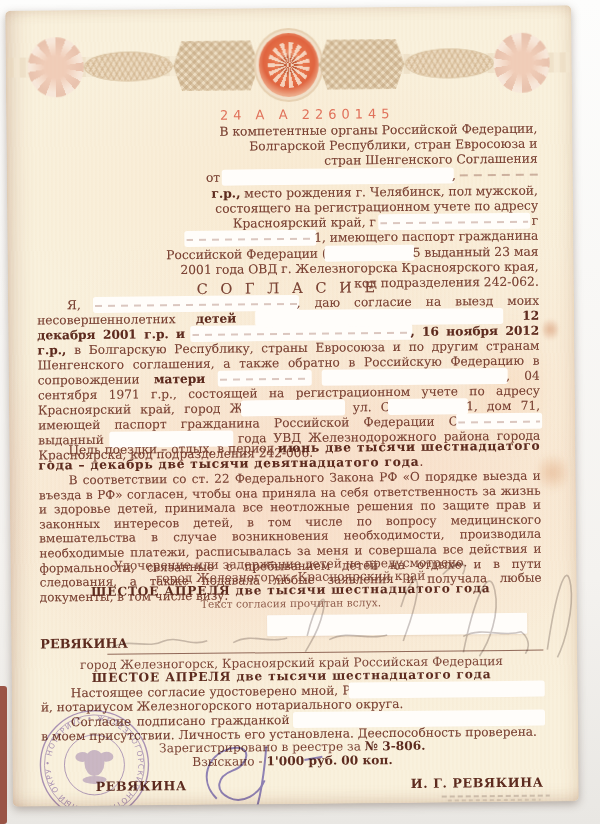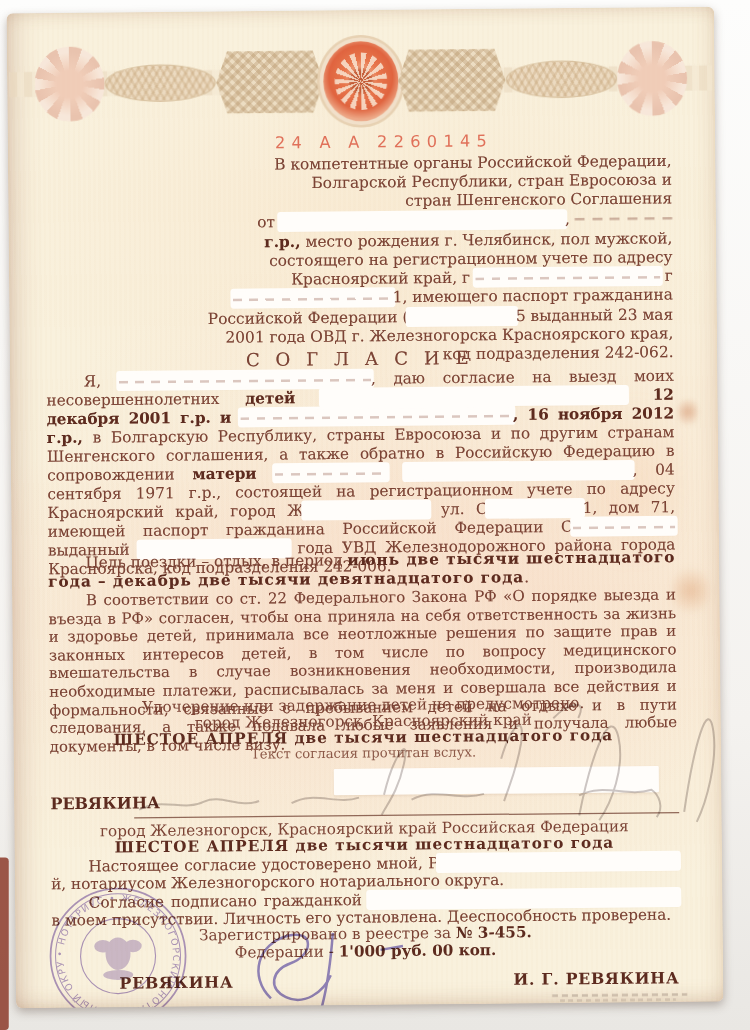--- a/index.html
+++ b/index.html
@@ -168,24 +168,24 @@
 
   <div class="body-par ink indent" style="top:676px;line-height:14.2px">
     <span>Настоящее согласие удостоверено мной, Р</span><span class="rx" style="width:192px"></span><span>й,</span> <span>нотариусом Железногорского нотариального округа.</span>
   </div>
 
   <div class="body-par ink indent" style="top:705px;line-height:14.2px">
     <span>Согласие подписано гражданкой </span><span class="rx" style="width:248px"></span> <span>в</span> <span>моем присутствии. Личность его установлена. Дееспособность проверена.</span>
   </div>
 
   <div class="centerline ink" style="top:732px">
-    <span>Зарегистрировано в реестре за </span><span class="b">№ 3-455.</span>
+    <span>Зарегистрировано в реестре за </span><span class="b">№ 3-806.</span>
   </div>
   <div class="centerline ink" style="top:746px">
-    <span>Федерации - </span><span class="b">1'000 руб. 00 коп.</span>
+    <span>Взыскано - </span><span class="b">1'000 руб. 00 коп.</span>
   </div>
 
   <div class="footer-row ink b">
     <span style="margin-left:54px">РЕВЯКИНА</span>
     <span class="footer-name">И. Г.  РЕВЯКИНА</span>
   </div>
 
   <div class="fineprint"></div>
 
   <svg class="overlay" width="566" height="796" viewBox="0 0 566 796">

